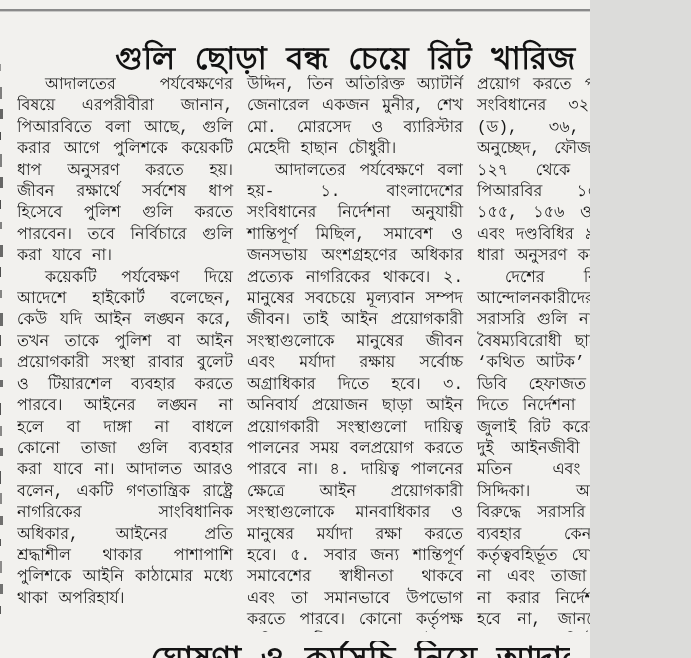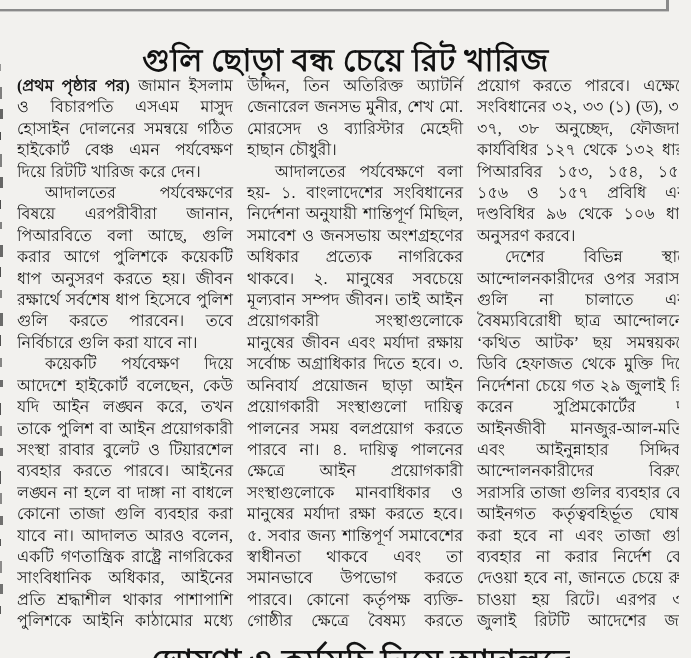--- a/index.html
+++ b/index.html
@@ -1,21 +1,21 @@
 <!DOCTYPE html>
 <html><head>
 <meta charset="utf-8">
 <style>
   html,body{margin:0;padding:0;background:#dcdcda;}
   .page{
     position:relative;
-    width:691px;height:658px;
+    width:590px;height:658px;
     background:#f2f1ee;
     overflow:hidden;
-    font-family:Liberation Serif, serif;
+    font-family:Liberation Mono, monospace;
     color:#171717;
   }
   
   .top-rule{
     position:absolute;left:0;top:9px;width:669px;height:2px;
     background:#8a8a8a;border-bottom:1px solid #c8c8c6;
   }
   .top-rule-stub{
     position:absolute;left:666px;top:0;width:3px;height:11px;background:#8a8a8a;
   }
@@ -56,26 +56,25 @@
 
 <div class="page">
 
   <div class="top-rule"></div>
   <div class="top-rule-stub"></div>
 
   <h1 class="headline">গুলি ছোড়া বন্ধ চেয়ে রিট খারিজ</h1>
 
   <div class="columns">
       <div class="col">
-        <p class="para"><span class="continuation-note">(প্রথম পৃষ্ঠার পর) </span>জামান ইসলাম ও বিচারপতি এসএম মাসুদ হোসাইন দোলনের সমন্বয়ে গঠিত হাইকোর্ট বেঞ্চ এমন পর্যবেক্ষণ দিয়ে রিটটি খারিজ করে দেন।</p>
         <p class="para indent">আদালতের পর্যবেক্ষণের বিষয়ে এরপরীবীরা জানান, পিআরবিতে বলা আছে, গুলি করার আগে পুলিশকে কয়েকটি ধাপ অনুসরণ করতে হয়। জীবন রক্ষার্থে সর্বশেষ ধাপ হিসেবে পুলিশ গুলি করতে পারবেন। তবে নির্বিচারে গুলি করা যাবে না।</p>
         <p class="para indent">কয়েকটি পর্যবেক্ষণ দিয়ে আদেশে হাইকোর্ট বলেছেন, কেউ যদি আইন লঙ্ঘন করে, তখন তাকে পুলিশ বা আইন প্রয়োগকারী সংস্থা রাবার বুলেট ও টিয়ারশেল ব্যবহার করতে পারবে। আইনের লঙ্ঘন না হলে বা দাঙ্গা না বাধলে কোনো তাজা গুলি ব্যবহার করা যাবে না। আদালত আরও বলেন, একটি গণতান্ত্রিক রাষ্ট্রে নাগরিকের সাংবিধানিক অধিকার, আইনের প্রতি শ্রদ্ধাশীল থাকার পাশাপাশি পুলিশকে আইনি কাঠামোর মধ্যে থাকা অপরিহার্য।</p>
       </div>
       <div class="col">
-        <p class="para">উদ্দিন, তিন অতিরিক্ত অ্যাটর্নি জেনারেল জনসভ মুনীর, শেখ মো. মোরসেদ ও ব্যারিস্টার মেহেদী হাছান চৌধুরী।</p>
+        <p class="para">উদ্দিন, তিন অতিরিক্ত অ্যাটর্নি জেনারেল একজন মুনীর, শেখ মো. মোরসেদ ও ব্যারিস্টার মেহেদী হাছান চৌধুরী।</p>
         <p class="para indent">আদালতের পর্যবেক্ষণে বলা হয়- ১. বাংলাদেশের সংবিধানের নির্দেশনা অনুযায়ী শান্তিপূর্ণ মিছিল, সমাবেশ ও জনসভায় অংশগ্রহণের অধিকার প্রত্যেক নাগরিকের থাকবে। ২. মানুষের সবচেয়ে মূল্যবান সম্পদ জীবন। তাই আইন প্রয়োগকারী সংস্থাগুলোকে মানুষের জীবন এবং মর্যাদা রক্ষায় সর্বোচ্চ অগ্রাধিকার দিতে হবে। ৩. অনিবার্য প্রয়োজন ছাড়া আইন প্রয়োগকারী সংস্থাগুলো দায়িত্ব পালনের সময় বলপ্রয়োগ করতে পারবে না। ৪. দায়িত্ব পালনের ক্ষেত্রে আইন প্রয়োগকারী সংস্থাগুলোকে মানবাধিকার ও মানুষের মর্যাদা রক্ষা করতে হবে। ৫. সবার জন্য শান্তিপূর্ণ সমাবেশের স্বাধীনতা থাকবে এবং তা সমানভাবে উপভোগ করতে পারবে। কোনো কর্তৃপক্ষ ব্যক্তি-গোষ্ঠীর ক্ষেত্রে বৈষম্য করতে পারবে না।</p>
       </div>
       <div class="col">
         <p class="para">প্রয়োগ করতে পারবে। এক্ষেত্রে সংবিধানের ৩২, ৩৩ (১) (ড), ৩৬, ৩৭, ৩৮ অনুচ্ছেদ, ফৌজদারি কার্যবিধির ১২৭ থেকে ১৩২ ধারা, পিআরবির ১৫৩, ১৫৪, ১৫৫, ১৫৬ ও ১৫৭ প্রবিধি এবং দণ্ডবিধির ৯৬ থেকে ১০৬ ধারা অনুসরণ করবে।</p>
         <p class="para indent">দেশের বিভিন্ন স্থানে আন্দোলনকারীদের ওপর সরাসরি গুলি না চালাতে এবং বৈষম্যবিরোধী ছাত্র আন্দোলনের ‘কথিত আটক’ ছয় সমন্বয়ককে ডিবি হেফাজত থেকে মুক্তি দিতে নির্দেশনা চেয়ে গত ২৯ জুলাই রিট করেন সুপ্রিমকোর্টের দুই আইনজীবী মানজুর-আল-মতিন এবং আইনুন্নাহার সিদ্দিকা। আন্দোলনকারীদের বিরুদ্ধে সরাসরি তাজা গুলির ব্যবহার কেন আইনগত কর্তৃত্ববহির্ভূত ঘোষণা করা হবে না এবং তাজা গুলি ব্যবহার না করার নির্দেশ কেন দেওয়া হবে না, জানতে চেয়ে রুল চাওয়া হয় রিটে। এরপর ৩১ জুলাই রিটটি আদেশের জন্য হাইকোর্টের ওই বেঞ্চের কার্যতালিকায় ওঠে। তবে বেঞ্চের একজন বিচারপতি অসুস্থতাজনিত ছুটিতে থাকায় সেদিন দ্বৈত বেঞ্চ বসেননি। এ কারণে মোট দুই দিন দ্বৈত বেঞ্চ বসেননি। এর মধ্যে ১ আগস্ট বৈষম্যবিরোধী ছাত্র আন্দোলনের ‘কথিত আটক’ ছয় সমন্বয়ককে পরিবারের কাছে হস্তান্তর করা হয়।</p>
       </div>
     </div>
 
   <div class="cropped-headline">ঘোষণা ও কর্মসূচি নিয়ে আদালতে শুনানি</div>
 

